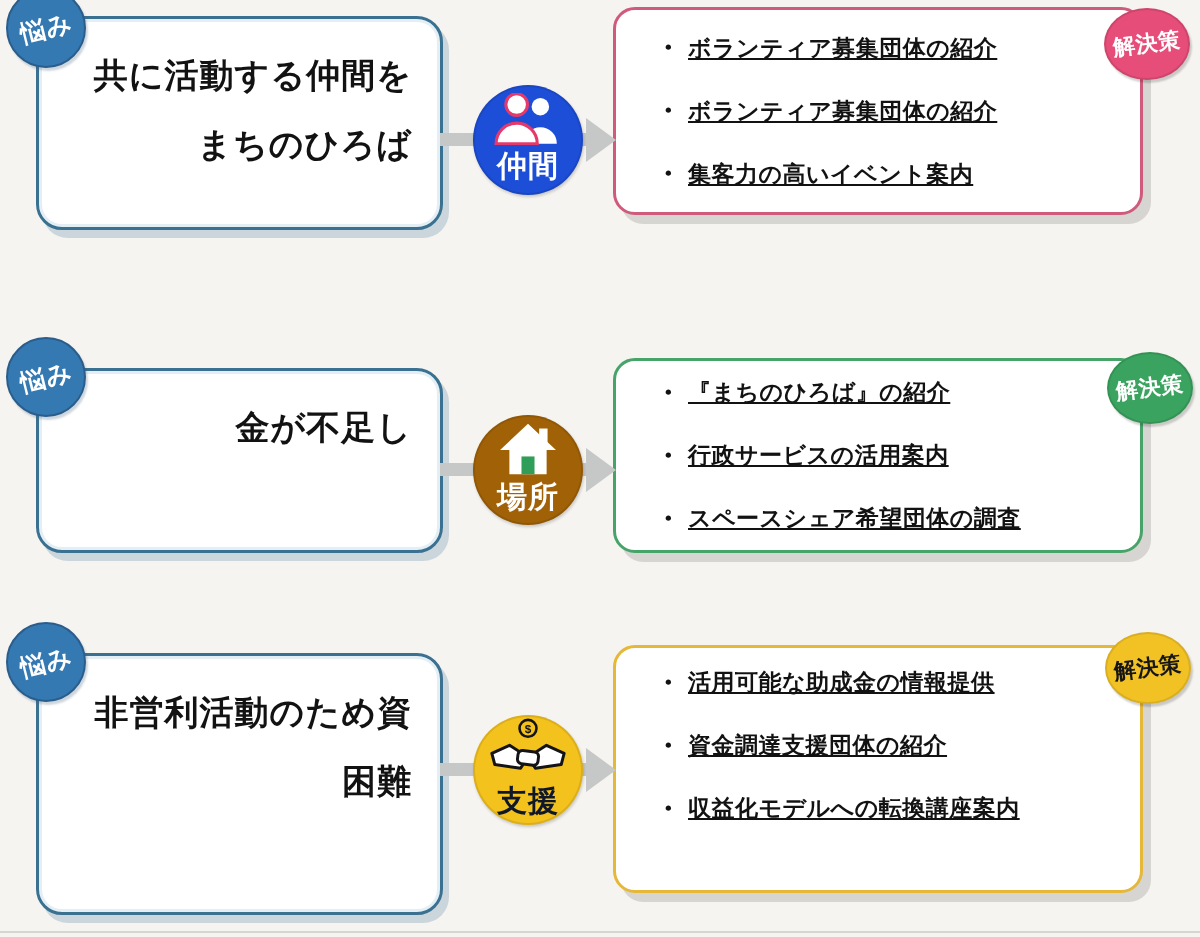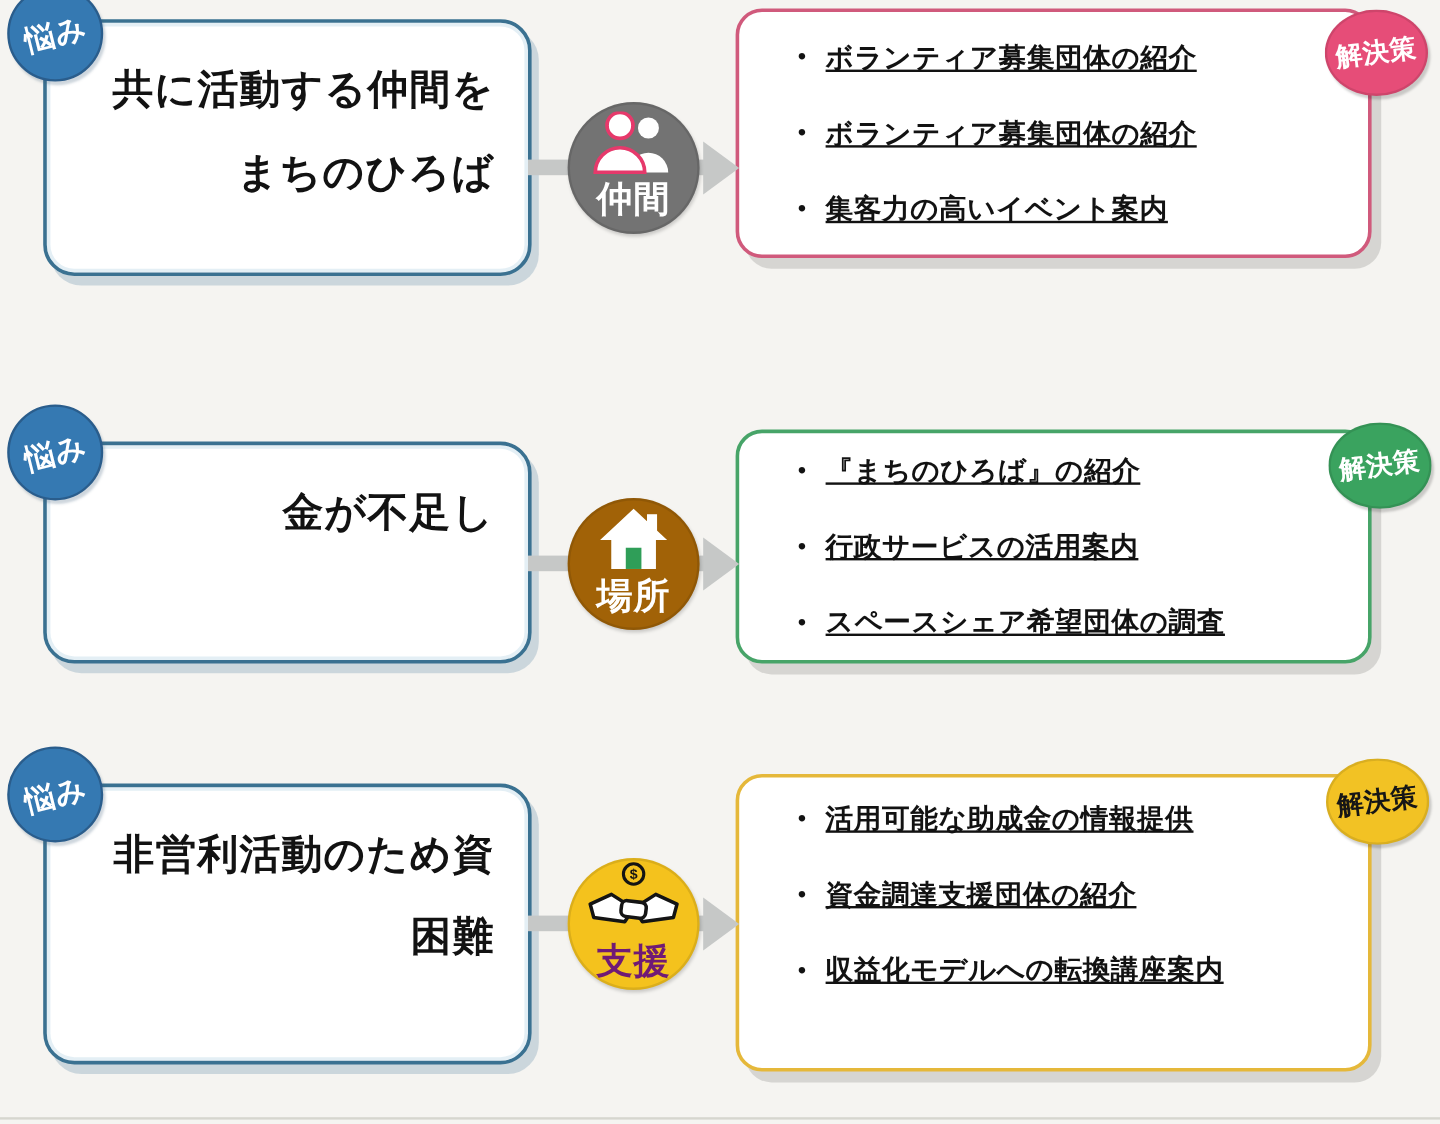--- a/index.html
+++ b/index.html
@@ -19,21 +19,21 @@
     left: 36px; width: 407px;
     background: #ffffff;
     border: 3px solid #3a7191;
     border-radius: 26px;
     box-shadow: 6px 8px 0 rgba(140,170,190,0.40), inset 0 0 0 3px rgba(130,180,210,0.22);
     padding: 22px 28px 0 30px;
     text-align: right;
   }
   .problem-box.r1 { top: 16px;  height: 214px; }
   .problem-box.r2 { top: 368px; height: 185px; }
-  .problem-box.r3 { top: 653px; height: 234px; }
+  .problem-box.r3 { top: 653px; height: 262px; }
   .problem-line {
     font-size: 34px; font-weight: 800; line-height: 2.04;
     letter-spacing: 1px; white-space: nowrap;
   }
 
   
   .problem-badge {
     position: absolute;
     left: 6px; width: 80px; height: 80px;
     background: #3579b2;
@@ -53,28 +53,28 @@
 
   
   .connector {
     position: absolute;
     left: 473px; width: 110px; height: 110px;
     border-radius: 50%;
     display: flex; flex-direction: column; align-items: center; justify-content: center;
     z-index: 2;
     box-shadow: 1px 2px 3px rgba(0,0,0,0.18), inset 0 0 0 2px rgba(0,0,0,0.10);
   }
-  .connector.r1 { top: 85px;  background: #737373; }
+  .connector.r1 { top: 85px;  background: #1d4ed8; }
   .connector.r2 { top: 415px; background: #a16207; }
   .connector.r3 { top: 715px; background: #f4c21d; }
   .connector .kw {
     font-size: 30px; font-weight: 800; letter-spacing: 1px; margin-top: 1px;
   }
   .connector.r1 .kw, .connector.r2 .kw { color: #ffffff; }
-  .connector.r3 .kw { color: #701a75; }
+  .connector.r3 .kw { color: #0f172a; }
   .connector svg { display: block; }
 
   
   .flow-bar {
     position: absolute;
     left: 440px; width: 158px; height: 13px;
     background: #c6c8c7;
     z-index: 1;
   }
   .flow-bar.r1 { top: 133px; }

